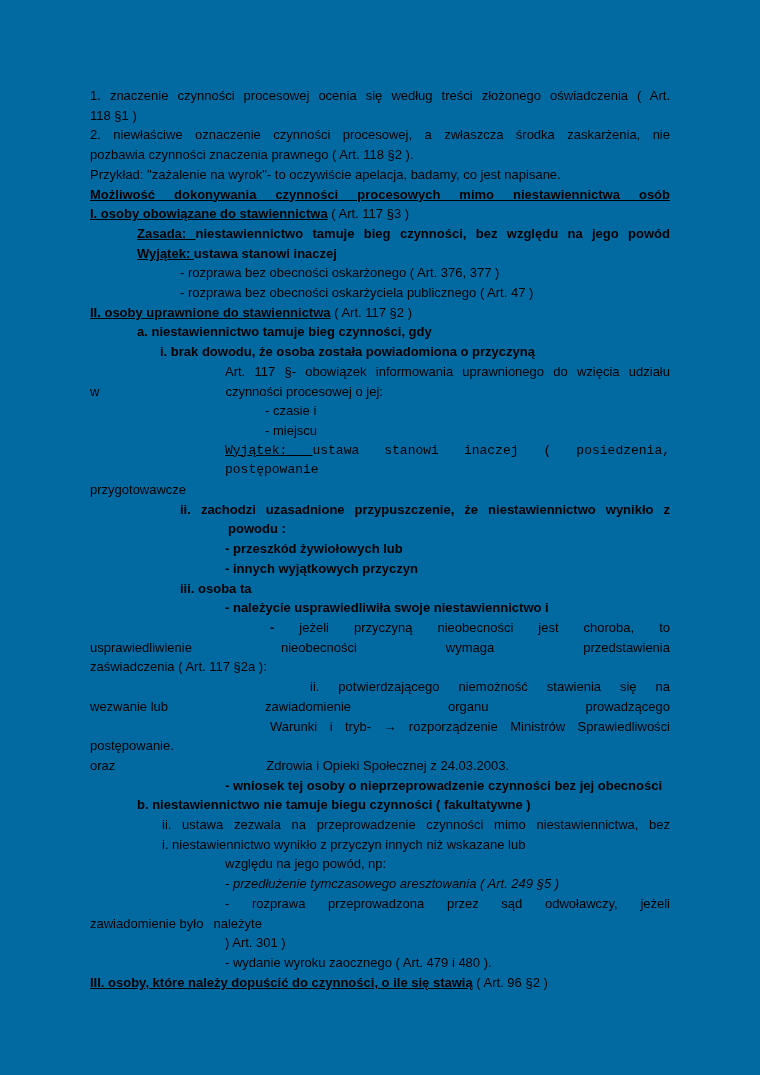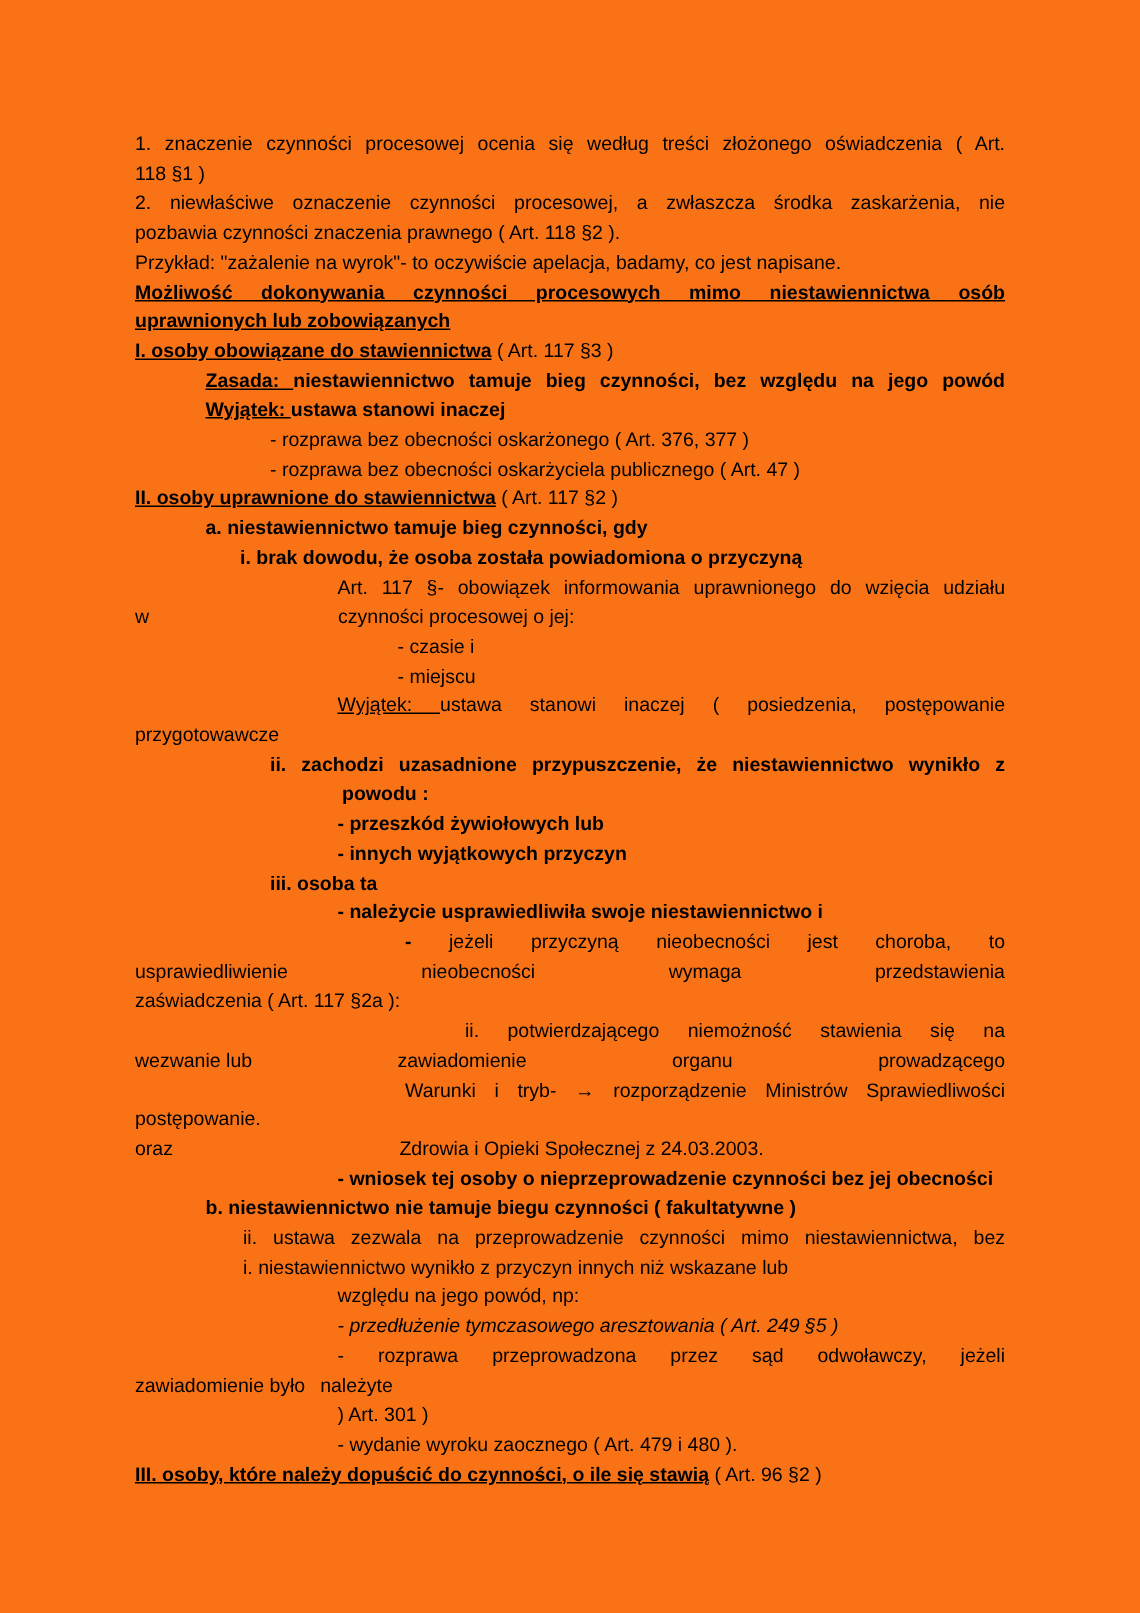--- a/index.html
+++ b/index.html
@@ -5,21 +5,21 @@
   html, body {
     margin: 0;
     padding: 0;
     background: #ffffff;
   }
   .page {
     position: relative;
     width: 760px;
     height: 1075px;
     margin: 0 auto;
-    background: #f97316;
+    background: #0369a1;
     box-sizing: border-box;
     padding: 86px 90px 0 90px;
     font-family: "Liberation Sans", sans-serif;
     font-size: 13px;
     line-height: 19.7px;
     color: #000000;
     overflow: hidden;
   }
   .doc-body {
     width: 580px;
@@ -50,34 +50,33 @@
 <body>
 
 <div class="page">
   <div class="doc-body">
       <div class="line spread"><span class="seg">1. znaczenie czynności procesowej ocenia się według treści złożonego oświadczenia ( Art.</span></div>
       <div class="line"><span class="seg">118 §1 )</span></div>
       <div class="line spread"><span class="seg">2. niewłaściwe oznaczenie czynności procesowej, a zwłaszcza środka zaskarżenia, nie</span></div>
       <div class="line"><span class="seg">pozbawia czynności znaczenia prawnego ( Art. 118 §2 ).</span></div>
       <div class="line"><span class="seg">Przykład: "zażalenie na wyrok"- to oczywiście apelacja, badamy, co jest napisane.</span></div>
       <div class="line spread"><span class="seg b u">Możliwość dokonywania czynności procesowych mimo niestawiennictwa osób</span></div>
-      <div class="line"><span class="seg b u">uprawnionych lub zobowiązanych</span></div>
       <div class="line"><span class="seg b u">I. osoby obowiązane do stawiennictwa</span><span class="seg"> ( Art. 117 §3 )</span></div>
       <div class="line spread" style="padding-left: 47px;"><span class="seg b u">Zasada: </span><span class="seg b">niestawiennictwo tamuje bieg czynności, bez względu na jego powód</span></div>
       <div class="line" style="padding-left: 47px;"><span class="seg b u">Wyjątek: </span><span class="seg b">ustawa stanowi inaczej</span></div>
       <div class="line" style="padding-left: 90px;"><span class="seg">- rozprawa bez obecności oskarżonego ( Art. 376, 377 )</span></div>
       <div class="line" style="padding-left: 90px;"><span class="seg">- rozprawa bez obecności oskarżyciela publicznego ( Art. 47 )</span></div>
       <div class="line"><span class="seg b u">II. osoby uprawnione do stawiennictwa</span><span class="seg"> ( Art. 117 §2 )</span></div>
       <div class="line" style="padding-left: 47px;"><span class="seg b">a. niestawiennictwo tamuje bieg czynności, gdy</span></div>
       <div class="line" style="padding-left: 70px;"><span class="seg b">i. brak dowodu, że osoba została powiadomiona o przyczyną</span></div>
       <div class="line spread" style="padding-left: 135px;"><span class="seg">Art. 117 §- obowiązek informowania uprawnionego do wzięcia udziału</span></div>
       <div class="line"><span class="seg">w</span><span class="tab" style="width: 126px;"></span><span class="seg">czynności procesowej o jej:</span></div>
       <div class="line" style="padding-left: 175px;"><span class="seg">- czasie i</span></div>
       <div class="line" style="padding-left: 175px;"><span class="seg">- miejscu</span></div>
-      <div class="line spread" style="padding-left: 135px;"><span class="seg u">Wyjątek: </span><span class="seg">ustawa stanowi inaczej ( posiedzenia, postępowanie</span></div>
+      <div class="line spread" style="padding-left: 135px; font-family: Liberation Mono, monospace;"><span class="seg u">Wyjątek: </span><span class="seg">ustawa stanowi inaczej ( posiedzenia, postępowanie</span></div>
       <div class="line"><span class="seg">przygotowawcze</span></div>
       <div class="line spread" style="padding-left: 90px;"><span class="seg b">ii. zachodzi uzasadnione przypuszczenie, że niestawiennictwo wynikło z</span></div>
       <div class="line" style="padding-left: 138px;"><span class="seg b">powodu :</span></div>
       <div class="line" style="padding-left: 135px;"><span class="seg b">- przeszkód żywiołowych lub</span></div>
       <div class="line" style="padding-left: 135px;"><span class="seg b">- innych wyjątkowych przyczyn</span></div>
       <div class="line" style="padding-left: 90px;"><span class="seg b">iii. osoba ta</span></div>
       <div class="line" style="padding-left: 135px;"><span class="seg b">- należycie usprawiedliwiła swoje niestawiennictwo i</span></div>
       <div class="line spread" style="padding-left: 180px;"><span class="seg b">- </span><span class="seg">jeżeli przyczyną nieobecności jest choroba, to</span></div>
       <div class="line groups">
         <span class="seg">usprawiedliwienie</span>

